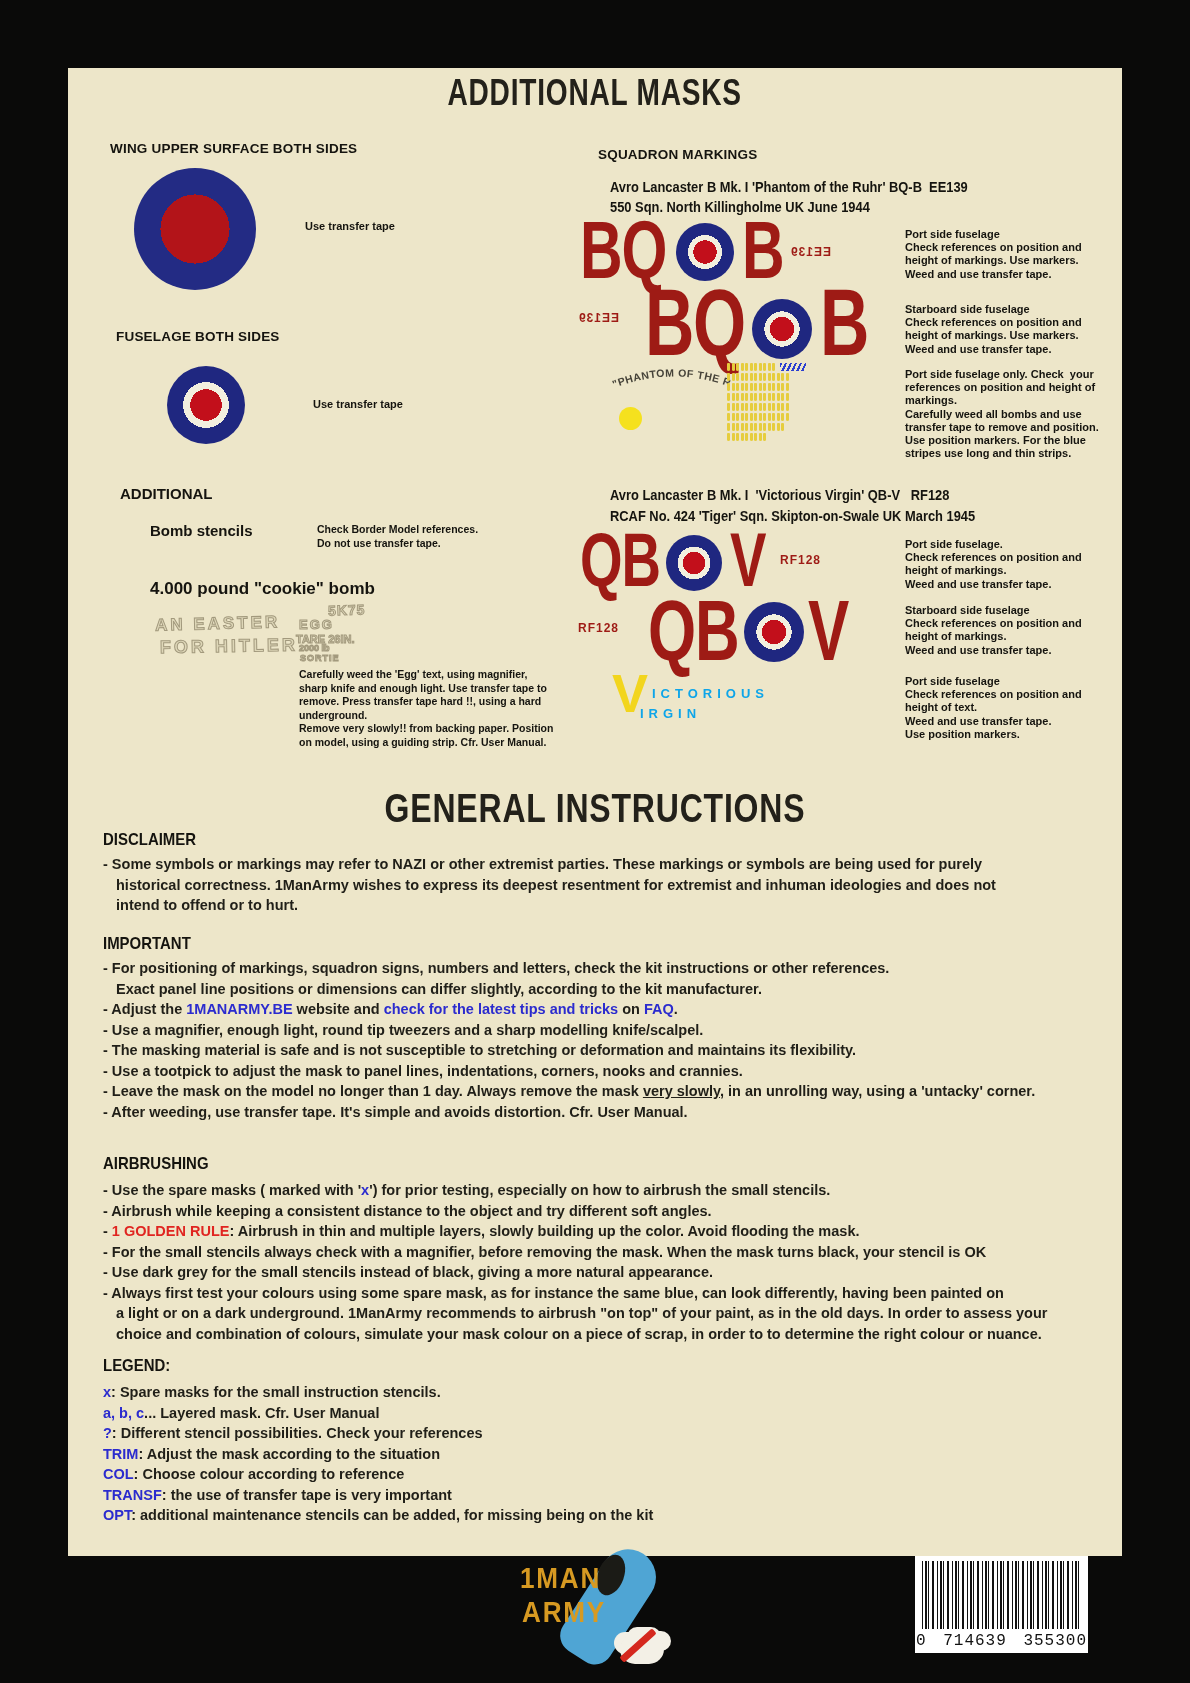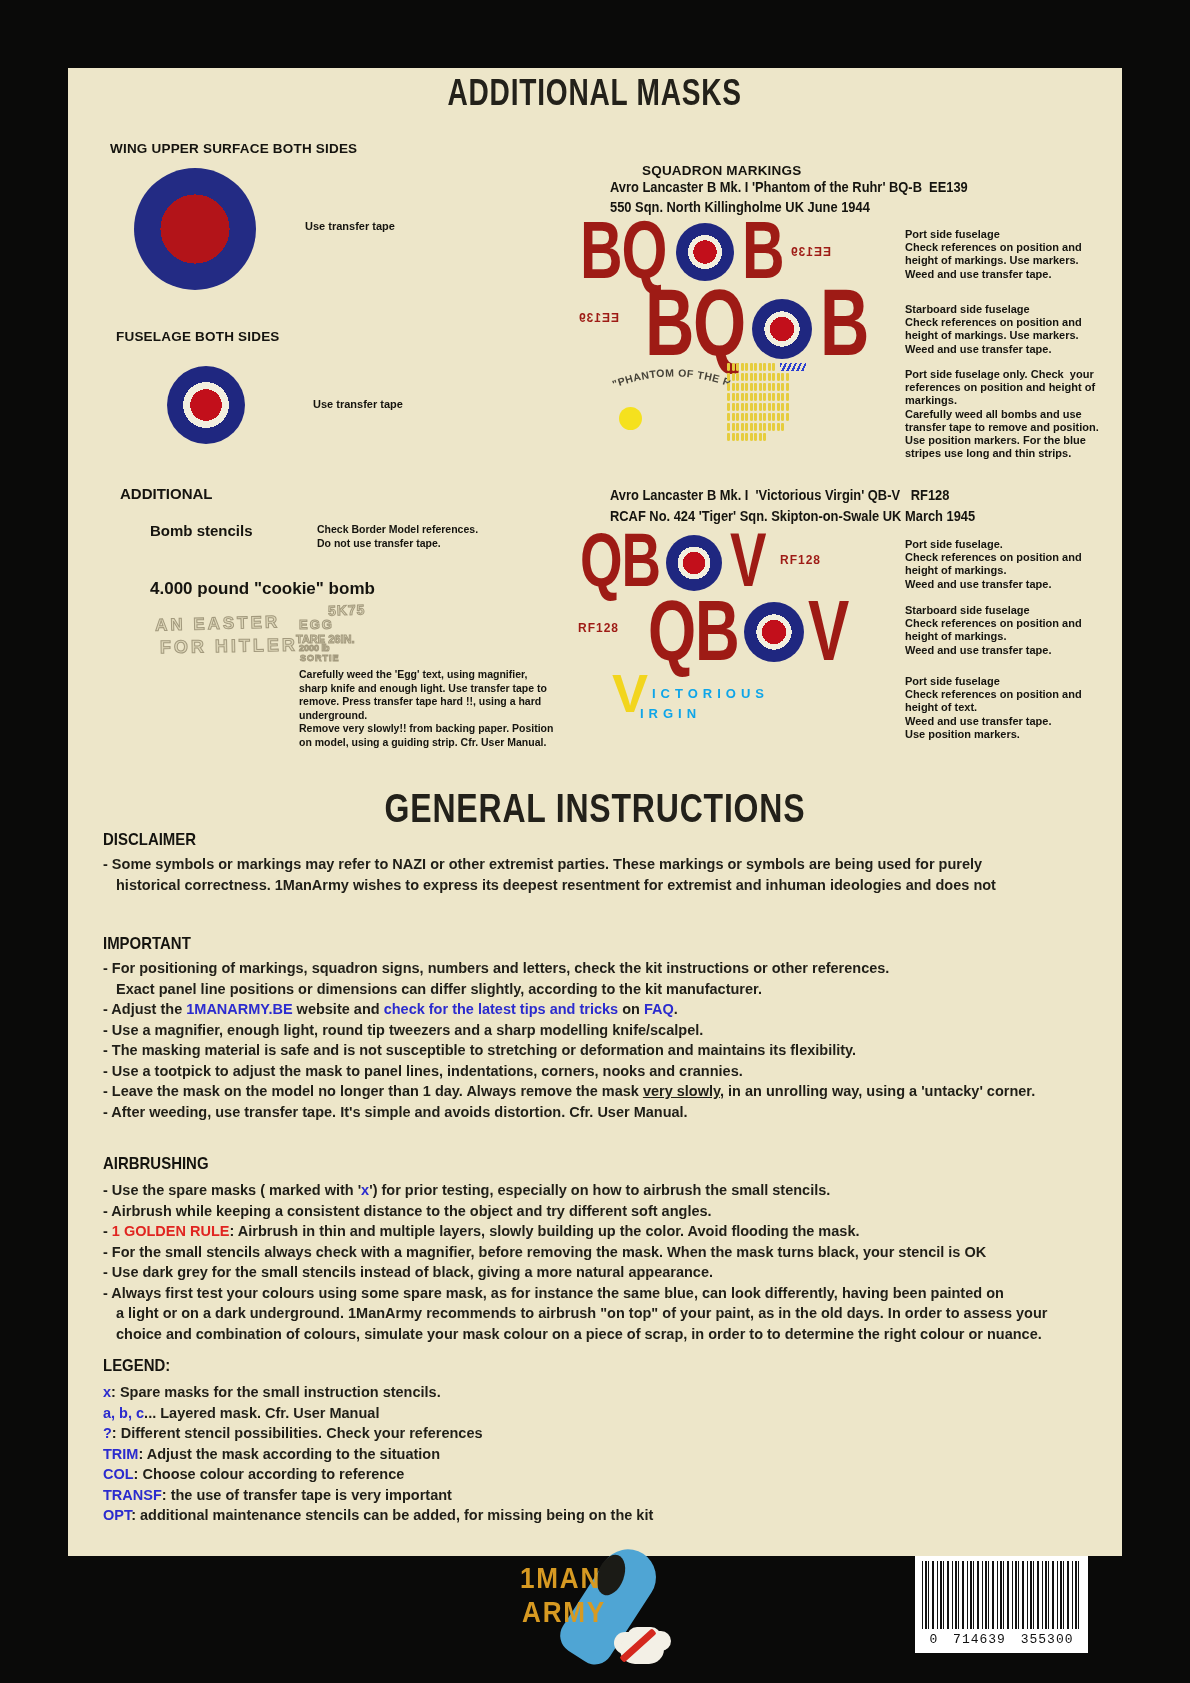--- a/index.html
+++ b/index.html
@@ -40,21 +40,21 @@
   .logo-text{font-weight:bold;color:#D79A22;font-size:29px;letter-spacing:2px;line-height:1;transform:scaleX(.9);transform-origin:left top;white-space:pre;z-index:3;}
   .bomb-shape{width:56px;height:122px;background:#4FA5D4;border-radius:28px 28px 18px 18px;transform:rotate(33deg);z-index:1;}
   .bomb-smudge{width:26px;height:42px;background:#1b1b16;border-radius:50%;transform:rotate(20deg);z-index:2;}
   .cloud{width:44px;height:30px;background:#f3f0e6;border-radius:16px;z-index:2;
          box-shadow:-10px -6px 0 -4px #f3f0e6, 12px -8px 0 -5px #f3f0e6, 2px -12px 0 -5px #f3f0e6;}
   .bolt{width:44px;height:7px;background:#D5281E;transform:rotate(-42deg);border-radius:2px;z-index:4;}
   .barcode-box{width:173px;height:97px;background:#ffffff;z-index:2;}
   .bars{position:absolute;left:7px;top:5px;width:159px;height:68px;
         background:repeating-linear-gradient(90deg,#111 0 1px,#fff 1px 3px,#111 3px 5px,#fff 5px 6px,#111 6px 7px,#fff 7px 10px,#111 10px 12px,#fff 12px 15px);}
   .barcode-digits{position:absolute;left:0;top:76px;width:173px;text-align:center;
-        font-family:"Liberation Mono",monospace;font-size:13px;color:#111;letter-spacing:1px;word-spacing:6px;white-space:pre;}
+        font-family:"Liberation Mono",monospace;font-size:16px;color:#111;letter-spacing:1px;word-spacing:6px;white-space:pre;}
   svg text{font-family:"Liberation Sans",sans-serif;}
 </style>
 </head>
 <body>
 
 <div class="page">
   <div class="sheet"></div>
 
   <div class="center-band" style="top:72px;">
     <span class="big-title cond" style="font-size:36px;">ADDITIONAL MASKS</span>
@@ -81,21 +81,21 @@
   <div class="abs outline" style="left:296px;top:633px;font-size:11px;">TARE 26IN.</div>
   <div class="abs outline" style="left:299px;top:643px;font-size:9px;">2000 lb</div>
   <div class="abs outline" style="left:300px;top:653px;font-size:9px;letter-spacing:1px;">SORTIE</div>
   <div class="abs note" style="left:299px;top:668px;">Carefully weed the 'Egg' text, using magnifier,
 sharp knife and enough light. Use transfer tape to
 remove. Press transfer tape hard !!, using a hard
 underground.
 Remove very slowly!! from backing paper. Position
 on model, using a guiding strip. Cfr. User Manual.</div>
 
-  <div class="abs h-small" style="left:598px;top:163px;margin-left:44px;">SQUADRON MARKINGS</div>
+  <div class="abs h-small" style="left:598px;top:147px;">SQUADRON MARKINGS</div>
 
   <div class="abs ac-title" style="left:610px;top:179px;"><span class="condL">Avro Lancaster B Mk. I 'Phantom of the Ruhr' BQ-B  EE139</span></div>
   <div class="abs ac-title" style="left:610px;top:199px;"><span class="condL">550 Sqn. North Killingholme UK June 1944</span></div>
 
   <div class="abs code" style="left:580px;top:209px;font-size:82px;">BQ</div>
   <div class="abs roundel" style="left:676px;top:223px;width:58px;height:58px;"></div>
   <div class="abs code" style="left:742px;top:209px;font-size:82px;">B</div>
   <div class="abs serial" style="left:790px;top:245px;"><span class="mirror">EE139</span></div>
 
   <div class="abs serial" style="left:578px;top:311px;"><span class="mirror">EE139</span></div>
@@ -171,20 +171,21 @@
   <div class="abs nose-line" style="left:640px;top:706px;">IRGIN</div>
 
   <div class="center-band" style="top:786px;">
     <span class="big-title cond" style="font-size:40px;transform:scaleX(.8);">GENERAL INSTRUCTIONS</span>
   </div>
 
   <div class="abs sec-head" style="left:103px;top:830px;"><span class="condL" style="transform:scaleX(.88);">DISCLAIMER</span></div>
   <div class="abs lines" style="left:103px;top:854px;">
       <div class="tline"><span>- Some symbols or markings may refer to NAZI or other extremist parties. These markings or symbols are being used for purely</span></div>
       <div class="tline ind"><span>historical correctness. 1ManArmy wishes to express its deepest resentment for extremist and inhuman ideologies and does not</span></div>
+      <div class="tline ind"><span>intend to offend or to hurt.</span></div>
     </div>
 
   <div class="abs sec-head" style="left:103px;top:934px;"><span class="condL" style="transform:scaleX(.88);">IMPORTANT</span></div>
   <div class="abs lines" style="left:103px;top:958px;">
       <div class="tline"><span>- For positioning of markings, squadron signs, numbers and letters, check the kit instructions or other references.</span></div>
       <div class="tline ind"><span>Exact panel line positions or dimensions can differ slightly, according to the kit manufacturer.</span></div>
       <div class="tline"><span>- Adjust the </span><span class="blue">1MANARMY.BE</span><span> website and </span><span class="blue">check for the latest tips and tricks</span><span> on </span><span class="blue">FAQ</span><span>.</span></div>
       <div class="tline"><span>- Use a magnifier, enough light, round tip tweezers and a sharp modelling knife/scalpel.</span></div>
       <div class="tline"><span>- The masking material is safe and is not susceptible to stretching or deformation and maintains its flexibility.</span></div>
       <div class="tline"><span>- Use a tootpick to adjust the mask to panel lines, indentations, corners, nooks and crannies.</span></div>

